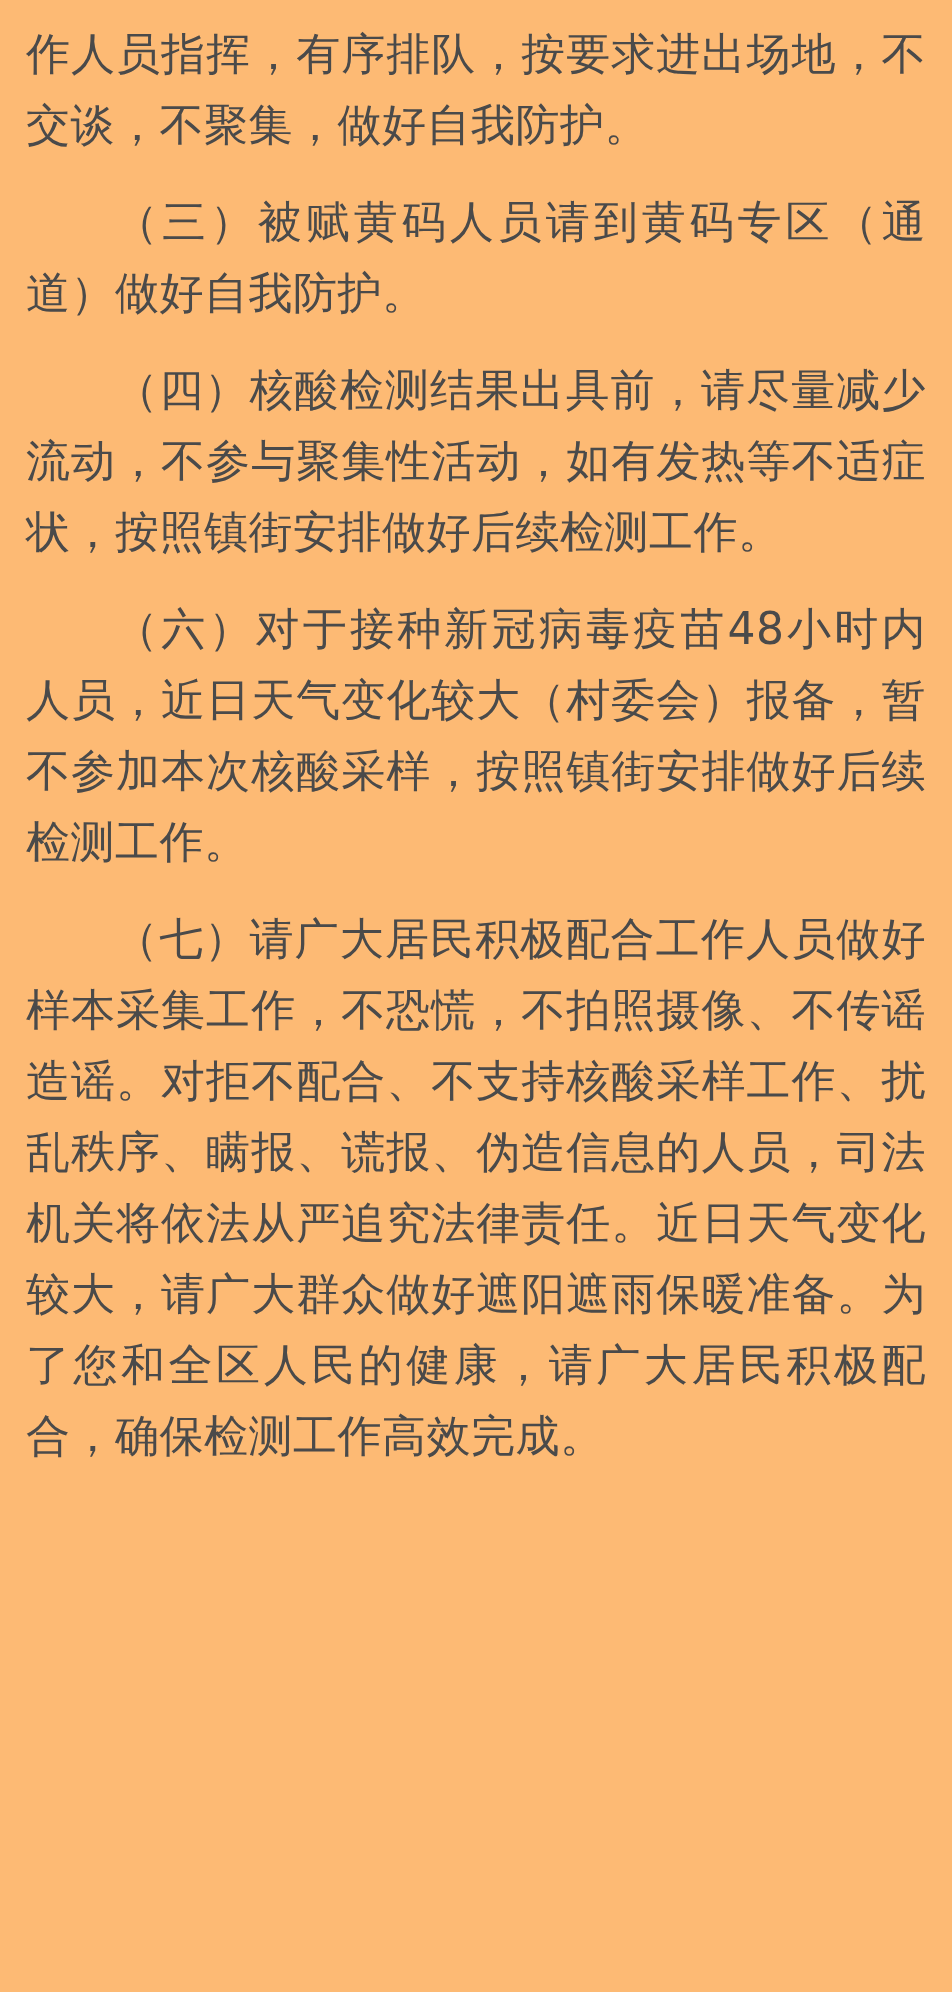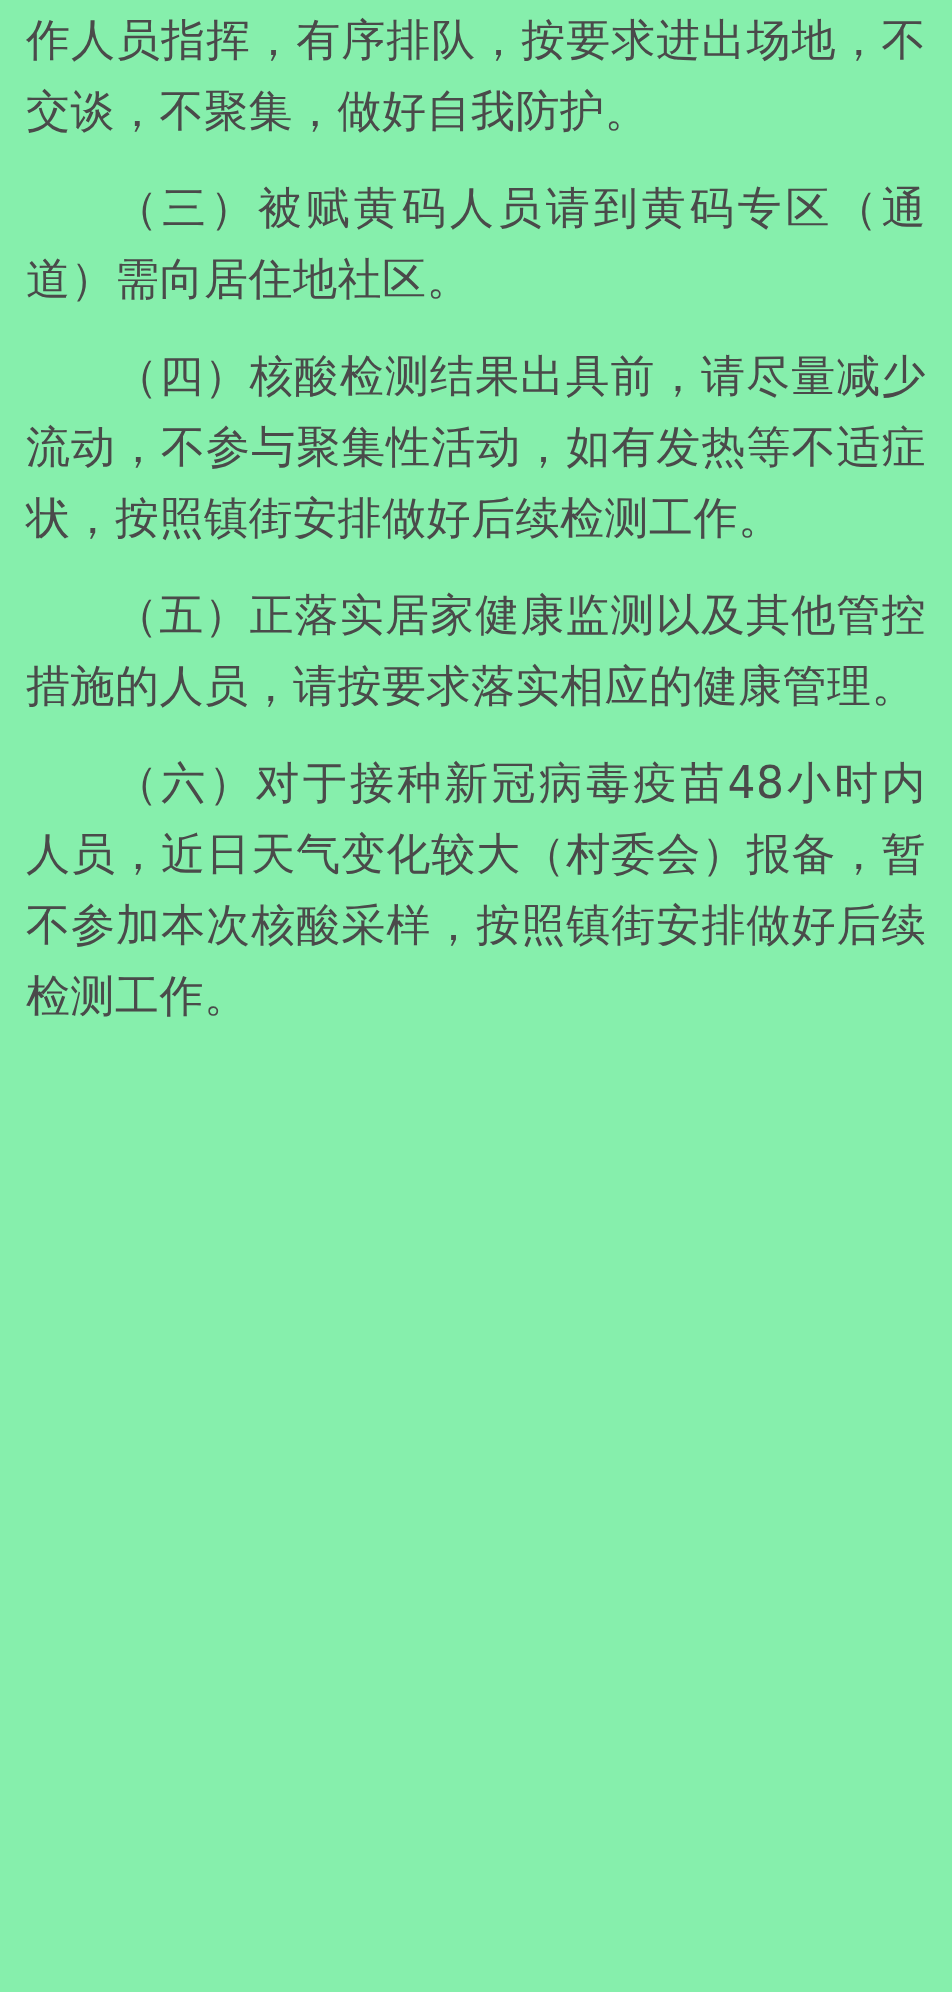--- a/index.html
+++ b/index.html
@@ -9,22 +9,22 @@
   }
   body {
     width: 952px;
     min-height: 1992px;
     font-family: "Liberation Sans", sans-serif;
   }
   .page {
     width: 952px;
     min-height: 1992px;
     box-sizing: border-box;
-    padding: 0 26px;
-    background: #86efac;
+    padding: 14px 26px;
+    background: #fdba74;
   }
   .doc-body {
     padding-top: 4px;
   }
   .para {
     font-family: "DejaVu Sans", sans-serif;
     font-size: 44px;
     line-height: 71px;
     color: #4a4a4a;
     letter-spacing: 0.5px;
@@ -42,23 +42,23 @@
   }
 </style>
 </head>
 <body>
 
 <div class="page">
   <div class="doc-body">
 
     <p class="para first">作人员指挥，有序排队，按要求进出场地，不交谈，不聚集，做好自我防护。</p>
 
-    <p class="para indent">（三）被赋黄码人员请到黄码专区（通道）需向居住地社区。</p>
+    <p class="para indent">（三）被赋黄码人员请到黄码专区（通道）做好自我防护。</p>
 
     <p class="para indent">（四）核酸检测结果出具前，请尽量减少流动，不参与聚集性活动，如有发热等不适症状，按照镇街安排做好后续检测工作。</p>
 
-    <p class="para indent">（五）正落实居家健康监测以及其他管控措施的人员，请按要求落实相应的健康管理。</p>
 
     <p class="para indent">（六）对于接种新冠病毒疫苗48小时内人员，近日天气变化较大（村委会）报备，暂不参加本次核酸采样，按照镇街安排做好后续检测工作。</p>
 
+    <p class="para indent">（七）请广大居民积极配合工作人员做好样本采集工作，不恐慌，不拍照摄像、不传谣造谣。对拒不配合、不支持核酸采样工作、扰乱秩序、瞒报、谎报、伪造信息的人员，司法机关将依法从严追究法律责任。近日天气变化较大，请广大群众做好遮阳遮雨保暖准备。为了您和全区人民的健康，请广大居民积极配合，确保检测工作高效完成。</p>
 
   </div>
 </div>
 
 </body></html>

